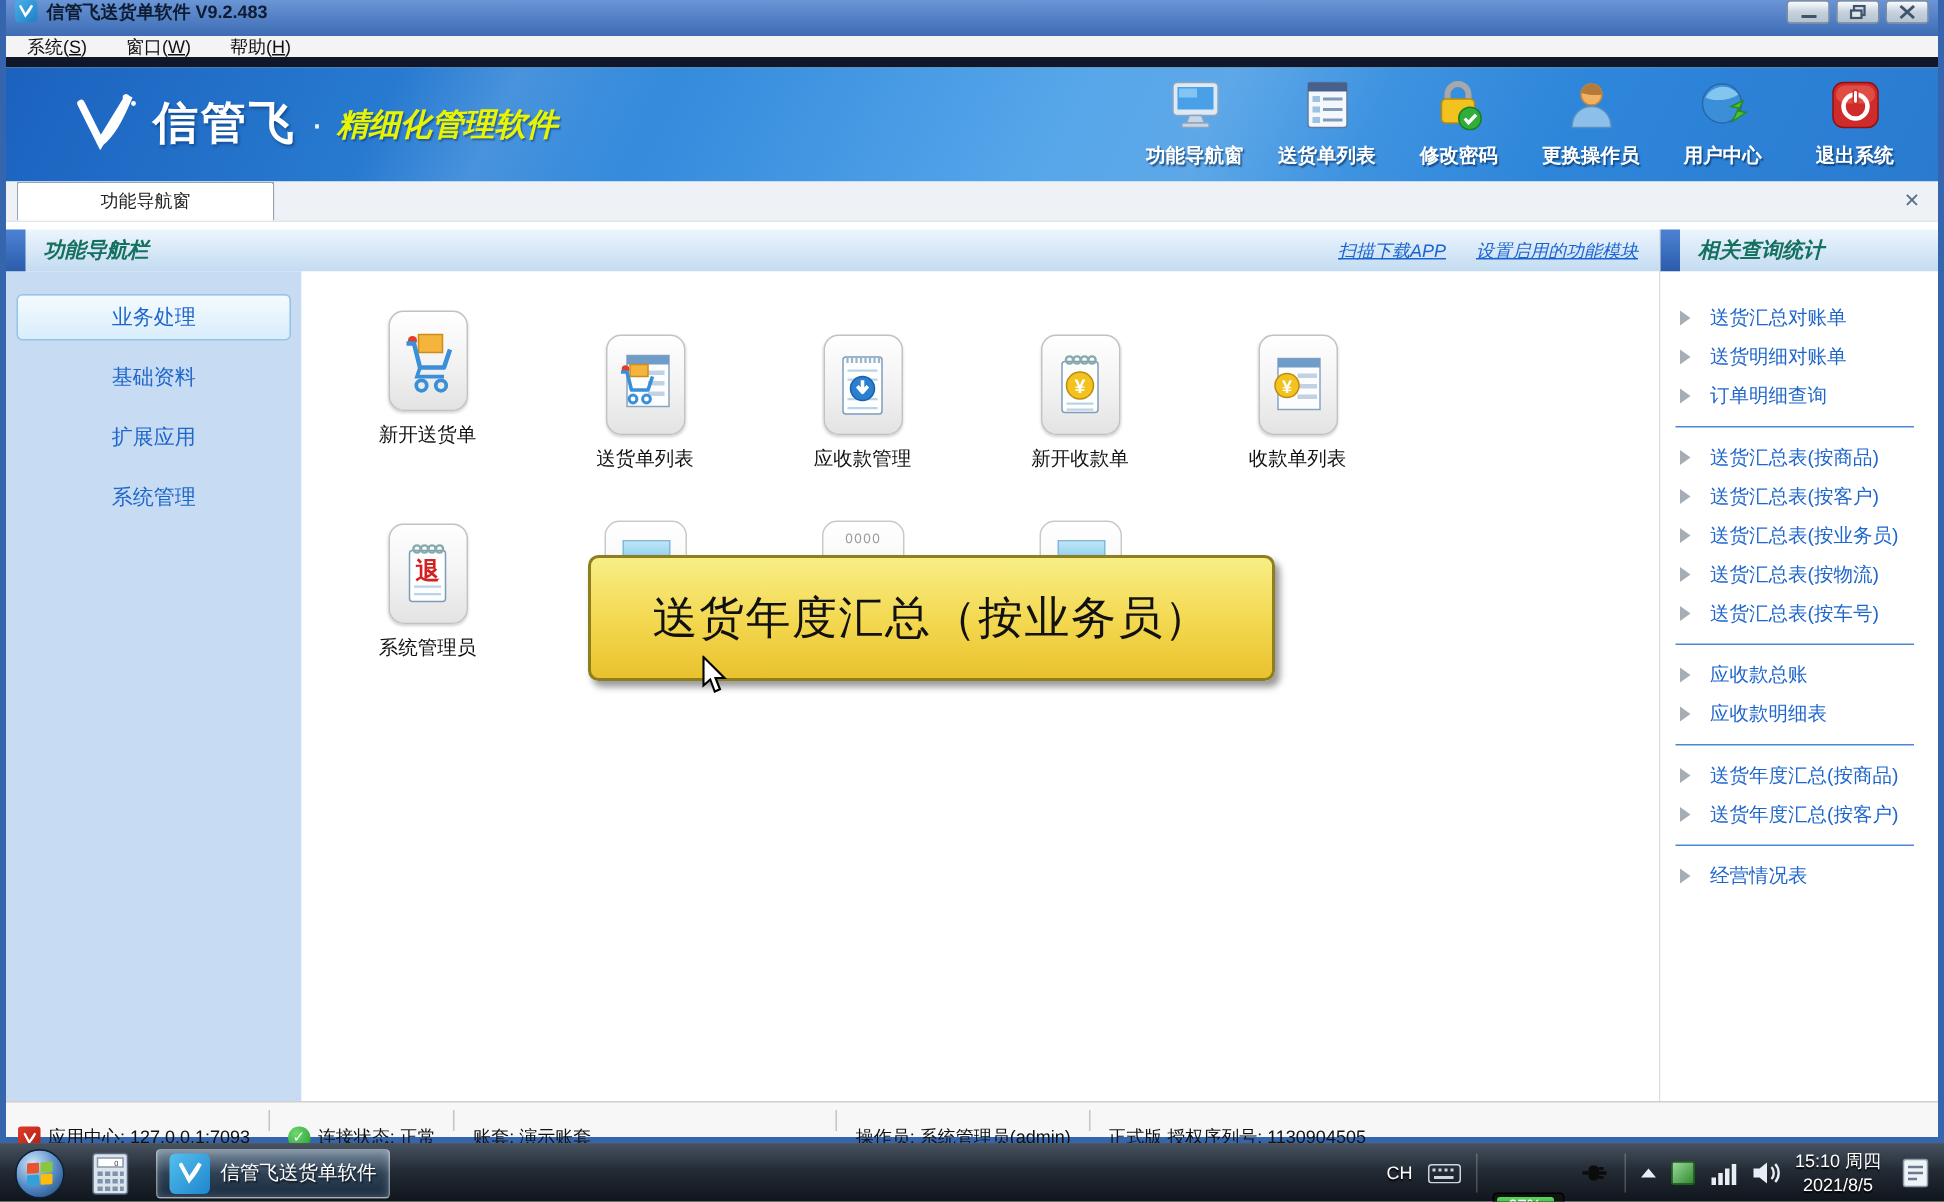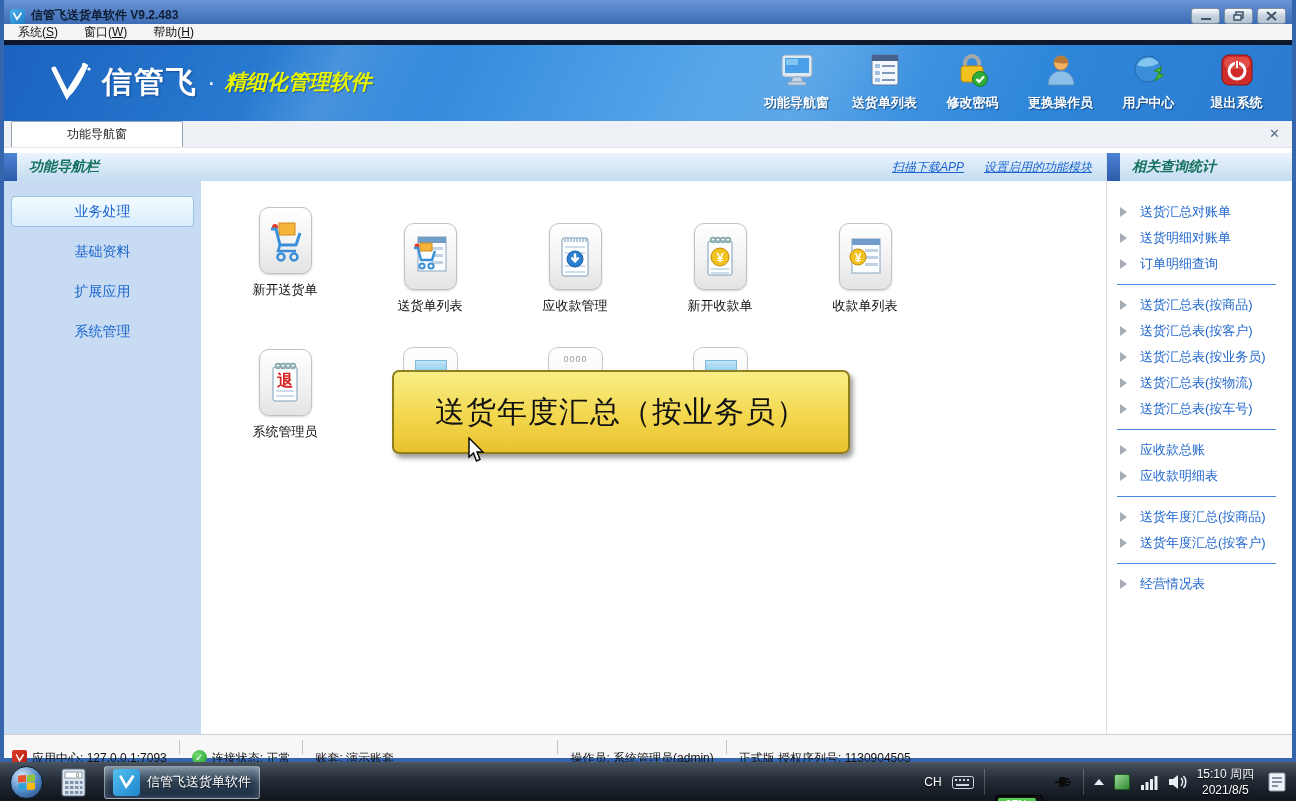--- a/index.html
+++ b/index.html
@@ -4,27 +4,27 @@
 <style>
   * { margin:0; padding:0; box-sizing:border-box; }
   html,body { width:1296px; height:801px; overflow:hidden; }
   body { font-family:"Liberation Sans","DejaVu Sans",sans-serif; background:#000; position:relative; }
 
   
   .app-window { position:absolute; left:0; top:0; width:1296px; height:762px;
     border-left:4px solid #3566ad; border-right:4px solid #3566ad; border-bottom:4px solid #3566ad;
     background:#fff; display:flex; flex-direction:column; }
 
-  .titlebar { height:24px; background:linear-gradient(#6a95d6,#3d6cb4); display:flex; align-items:flex-end; padding:0 6px; flex:0 0 auto; }
+  .titlebar { height:24px; background:linear-gradient(#6a95d6,#3d6cb4); display:flex; align-items:flex-start; padding:0 6px; flex:0 0 auto; }
   .title-icon { width:15px; height:15px; border-radius:3px; background:linear-gradient(135deg,#49b0ea,#1d7fc6); display:flex; align-items:center; justify-content:center; margin-right:6px; }
   .title-text { font-size:12px; color:#0d1c30; font-weight:bold; }
   .win-controls { margin-left:auto; display:flex; gap:4px; }
   .win-btn { width:29px; height:16px; border:1px solid #7d8ea2; border-radius:3px; background:linear-gradient(#fbfdff,#c6d2de 50%,#b4c2d0); display:flex; align-items:center; justify-content:center; }
 
-  .menubar { height:21px; background:#f4f4f4; border-bottom:5px solid #0f172a; display:flex; align-items:center; padding-left:14px; gap:26px; flex:0 0 auto; }
+  .menubar { height:21px; background:#f4f4f4; border-bottom:7px solid #0f172a; display:flex; align-items:center; padding-left:14px; gap:26px; flex:0 0 auto; }
   .menu-item { font-size:12px; color:#111; }
 
   
   .banner { height:76px; flex:0 0 auto; position:relative;
     background:linear-gradient(115deg,#1b62be 0%,#2e86da 30%,#57a7ea 55%,#2e86da 80%,#2a7bd0 100%); overflow:hidden; }
   .banner::before { content:""; position:absolute; inset:0;
     background:linear-gradient(115deg,transparent 20%,rgba(255,255,255,.14) 26%,transparent 34%,transparent 55%,rgba(255,255,255,.10) 62%,transparent 70%); }
   .brand { position:absolute; left:44px; top:14px; display:flex; align-items:center; }
   .brand-swoosh { margin-right:10px; }
   .brand-name { font-size:30px; font-weight:bold; color:#fff; letter-spacing:2px; text-shadow:1px 1px 2px rgba(0,40,90,.5); }
@@ -80,21 +80,21 @@
   .query-list { flex:1; background:#fff; padding-top:18px; overflow:hidden; }
   .q-item { height:26px; display:flex; align-items:center; padding-left:13px; cursor:pointer; margin-right:6px; }
   .q-bullet { width:0; height:0; border-left:7px solid #a7adb5; border-top:5px solid transparent; border-bottom:5px solid transparent; margin-right:13px; flex:0 0 auto; }
   .q-label { font-size:13px; color:#1f66cc; white-space:nowrap; }
   .q-item.selected { background:linear-gradient(#f0f9ff,#cfe8f9); border:1px solid #9ac8ee; border-radius:2px; }
   .q-item.selected .q-bullet { border-left-color:#4a86c8; }
   .q-divider { height:1px; background:#4a86d8; margin:7px 16px 7px 10px; }
 
   
   .statusbar { height:24px; background:#f7f7f7; border-top:1px solid #cfcfcf; display:flex; align-items:center; padding:0 8px; flex:0 0 auto; font-size:12px; color:#111; }
-  .seg { display:flex; align-items:flex-start; gap:5px; white-space:nowrap;margin-top:24px; }
+  .seg { display:flex; align-items:center; gap:5px; white-space:nowrap;margin-top:24px; }
   .seg-sep { width:1px; height:14px; background:#c4c4c4; margin:0 12px; }
   .status-logo { width:15px; height:15px; border-radius:2px; background:linear-gradient(135deg,#e03a2a,#b01f12); display:flex; align-items:center; justify-content:center; }
   .status-check { width:15px; height:15px; border-radius:50%; background:radial-gradient(circle at 35% 30%,#6fd96f,#1f9a2f); color:#fff; font-size:10px; font-weight:bold; display:flex; align-items:center; justify-content:center; }
 
   
   .taskbar { position:absolute; left:0; bottom:0; width:1296px; height:39px;
     background:linear-gradient(#46515f,#232b35 45%,#10151c); border-top:1px solid rgba(255,255,255,.28);
     display:flex; align-items:center; }
   .start-orb { width:33px; height:33px; border-radius:50%; margin-left:10px; flex:0 0 auto; cursor:pointer;
     background:radial-gradient(circle at 35% 28%,#cfe6fa,#4f86c2 55%,#1d3f6e); border:1px solid #0d2036;

